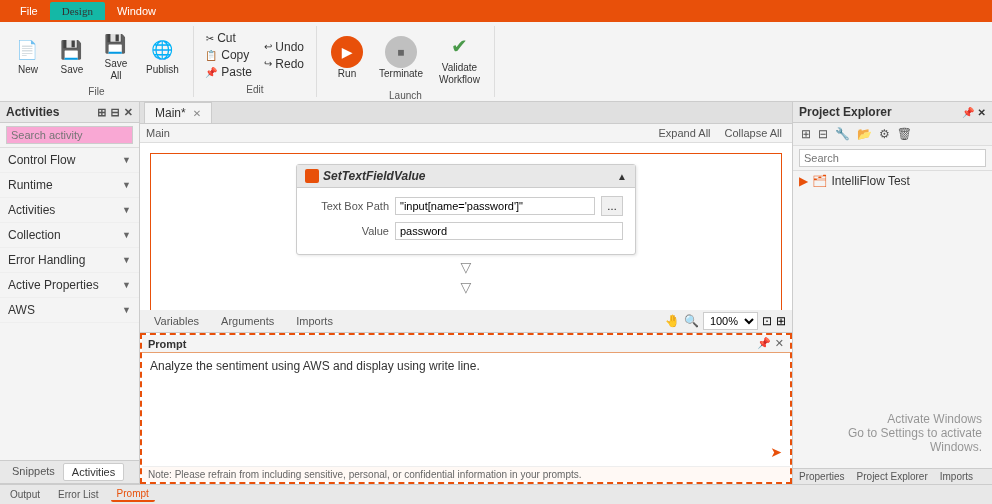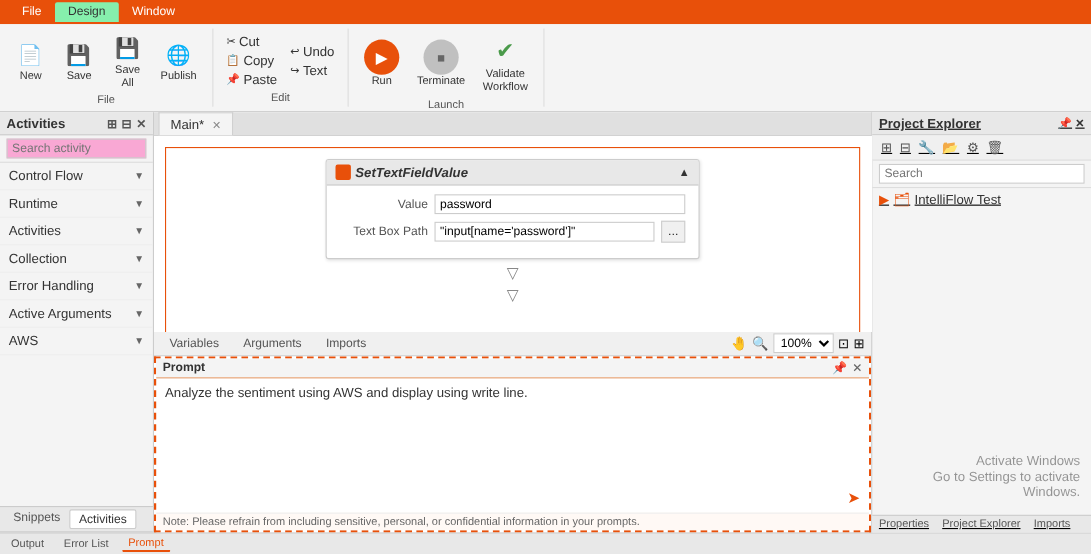--- a/index.html
+++ b/index.html
@@ -20,22 +20,23 @@
       gap: 0;
     }
     .title-tab {
       padding: 3px 12px;
       font-size: 11px;
       color: white;
       cursor: pointer;
       border-radius: 2px 2px 0 0;
     }
     .title-tab.active {
-      background: #86efac;
-      color: #333;
+      background: #14b8a6;
+      color: #333;
+      font-family: Liberation Serif, serif;
     }
 
     
     .ribbon {
       background: #f4f4f4;
       border-bottom: 1px solid #ccc;
       height: 80px;
       display: flex;
       align-items: stretch;
       padding: 4px 0;
@@ -565,21 +566,21 @@
             <span>Paste</span>
           </div>
       </div>
       <div class="ribbon-small-btns">
         <div class="ribbon-small-btn">
             <span class="s-icon">↩</span>
             <span>Undo</span>
           </div>
         <div class="ribbon-small-btn">
             <span class="s-icon">↪</span>
-            <span>Text</span>
+            <span>Redo</span>
           </div>
       </div>
     </div>
     <div class="ribbon-group-label">Edit</div>
   </div>
 
   <div class="ribbon-group">
     <div class="ribbon-group-content">
       <div class="ribbon-btn">
         <div class="run-btn-icon">▶</div>
@@ -627,21 +628,21 @@
       </div>
       <div class="nav-item">
         <span>Collection</span>
         <span class="arrow">▼</span>
       </div>
       <div class="nav-item">
         <span>Error Handling</span>
         <span class="arrow">▼</span>
       </div>
       <div class="nav-item">
-        <span>Active Arguments</span>
+        <span>Active Properties</span>
         <span class="arrow">▼</span>
       </div>
       <div class="nav-item">
         <span>AWS</span>
         <span class="arrow">▼</span>
       </div>
     </div>
     <div class="bottom-tabs-row">
       <div class="bottom-tab">Snippets</div>
       <div class="bottom-tab active">Activities</div>
@@ -650,40 +651,47 @@
 
   <div class="center-area">
 
     <div class="editor-tabs">
       <div class="editor-tab active">
         <span>Main*</span>
         <span class="close-x">✕</span>
       </div>
     </div>
 
+    <div class="editor-toolbar">
+      <span class="editor-toolbar-left">Main</span>
+      <div class="editor-toolbar-right">
+        <span class="toolbar-btn">Expand All</span>
+        <span class="toolbar-btn">Collapse All</span>
+      </div>
+    </div>
 
     <div class="canvas">
       <div class="canvas-border">
         <div class="activity-card">
           <div class="activity-card-header">
             <div style="display:flex;align-items:center;font-style:italic;">
               <div class="card-icon"></div>
               <span>SetTextFieldValue</span>
             </div>
             <span style="font-size:10px;cursor:pointer;">▲</span>
           </div>
           <div class="activity-card-body">
             <div class="form-row">
-              <span class="form-label">Value</span>
-              <input class="form-input" type="text" value="password" style="">
-            </div>
-            <div class="form-row">
               <span class="form-label">Text Box Path</span>
               <input class="form-input" type="text" value="&quot;input[name='password']&quot;" style="">
               <div class="form-btn">…</div>
+            </div>
+            <div class="form-row">
+              <span class="form-label">Value</span>
+              <input class="form-input" type="text" value="password" style="">
             </div>
           </div>
         </div>
         <div class="down-arrow">▽</div>
         <div class="down-arrow">▽</div>
       </div>
     </div>
 
     <div class="bottom-toolbar">
       <div class="bottom-toolbar-left">
@@ -713,21 +721,21 @@
         </div>
       </div>
       <div class="prompt-body">
         <span>Analyze the sentiment using AWS and display using write line.</span>
         <span class="prompt-send">➤</span>
       </div>
       <div class="prompt-note">Note: Please refrain from including sensitive, personal, or confidential information in your prompts.</div>
     </div>
   </div>
 
-  <div class="right-panel" style="position:relative;text-decoration:underline;">
+  <div class="right-panel" style="position:relative;">
     <div class="right-panel-header">
       <span>Project Explorer</span>
       <div style="display:flex;gap:3px;">
         <span style="cursor:pointer;font-size:10px;">📌</span>
         <span style="cursor:pointer;font-size:10px;">✕</span>
       </div>
     </div>
     <div class="right-panel-toolbar">
       <span class="rp-btn">⊞</span>
       <span class="rp-btn">⊟</span>

